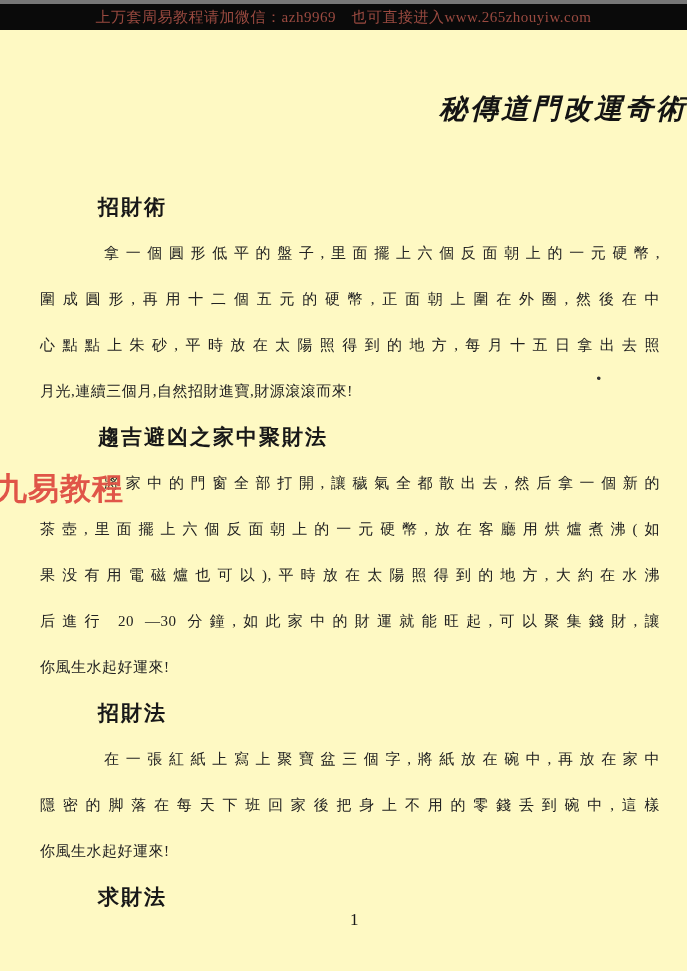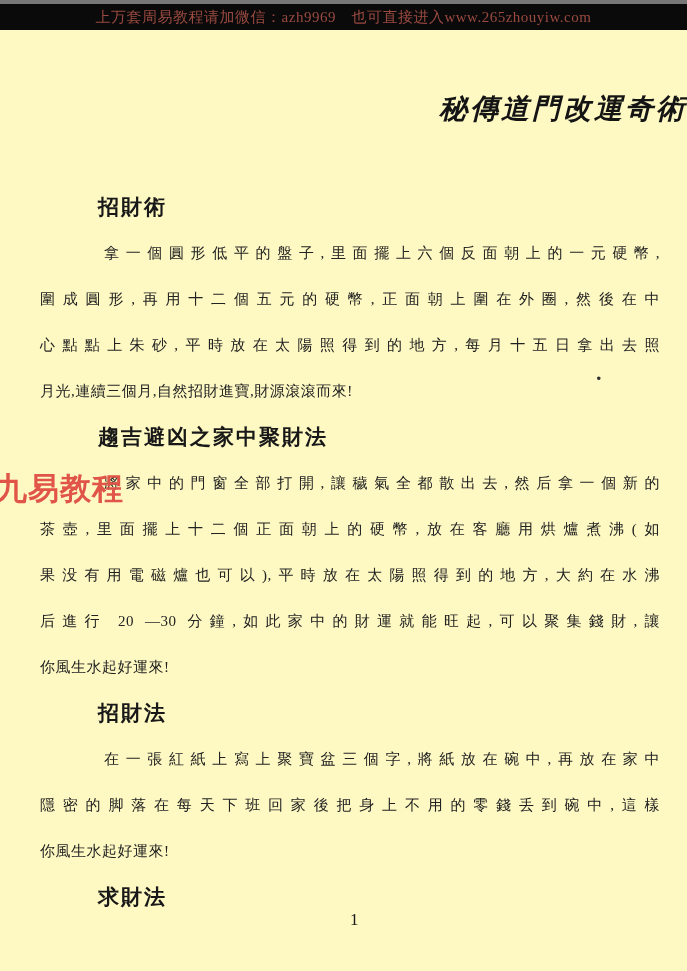--- a/index.html
+++ b/index.html
@@ -94,21 +94,21 @@
     <div class="para">
         <div class="line">拿一個圓形低平的盤子,里面擺上六個反面朝上的一元硬幣,</div>
         <div class="line">圍成圓形,再用十二個五元的硬幣,正面朝上圍在外圈,然後在中</div>
         <div class="line">心點點上朱砂,平時放在太陽照得到的地方,每月十五日拿出去照</div>
         <div class="line">月光,連續三個月,自然招財進寶,財源滾滾而來!</div>
       </div>
 
     <div class="heading">趨吉避凶之家中聚財法</div>
     <div class="para">
         <div class="line">將家中的門窗全部打開,讓穢氣全都散出去,然后拿一個新的</div>
-        <div class="line">茶壺,里面擺上十二個正面朝上的硬幣,放在客廳用烘爐煮沸(如</div>
+        <div class="line">茶壺,里面擺上六個反面朝上的一元硬幣,放在客廳用烘爐煮沸(如</div>
         <div class="line">果没有用電磁爐也可以),平時放在太陽照得到的地方,大約在水沸</div>
         <div class="line">后進行 20 —30 分鐘,如此家中的財運就能旺起,可以聚集錢財,讓</div>
         <div class="line">你風生水起好運來!</div>
       </div>
 
     <div class="heading">招財法</div>
     <div class="para">
         <div class="line">在一張紅紙上寫上聚寶盆三個字,將紙放在碗中,再放在家中</div>
         <div class="line">隱密的脚落在每天下班回家後把身上不用的零錢丢到碗中,這樣</div>
         <div class="line">你風生水起好運來!</div>

